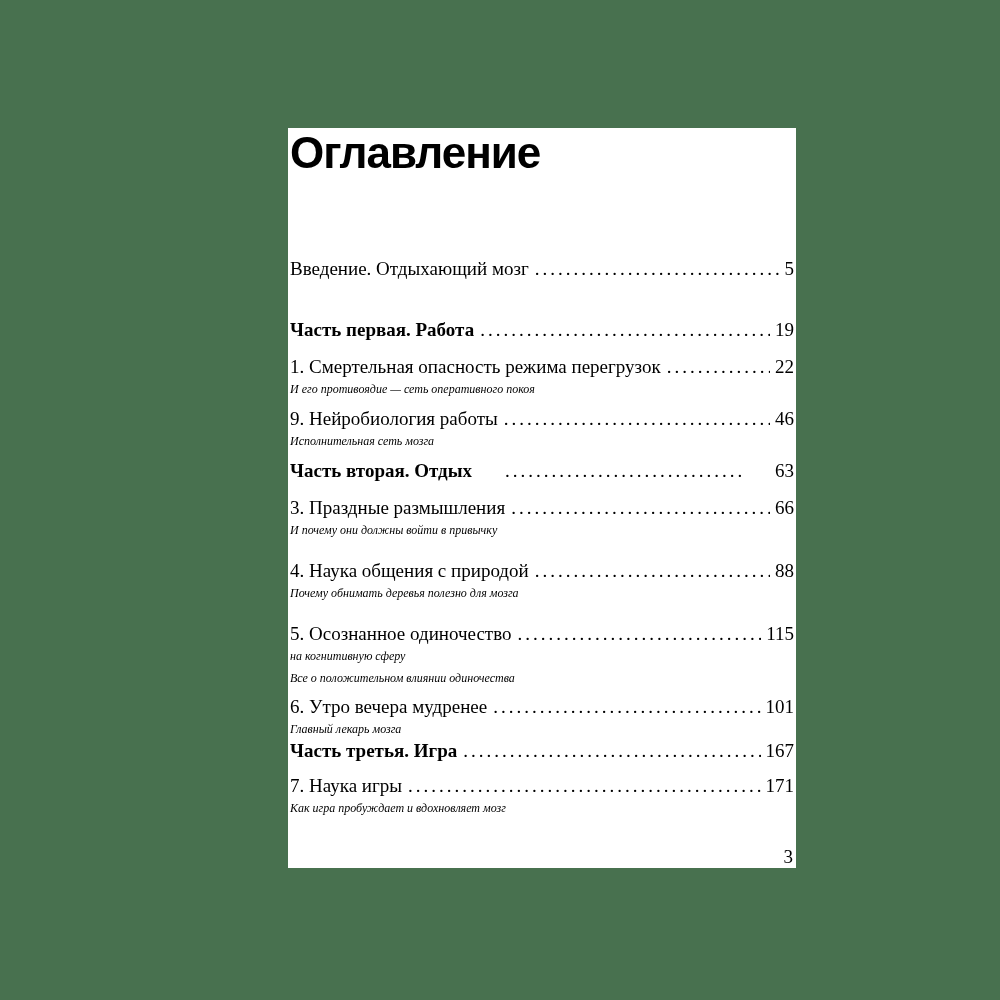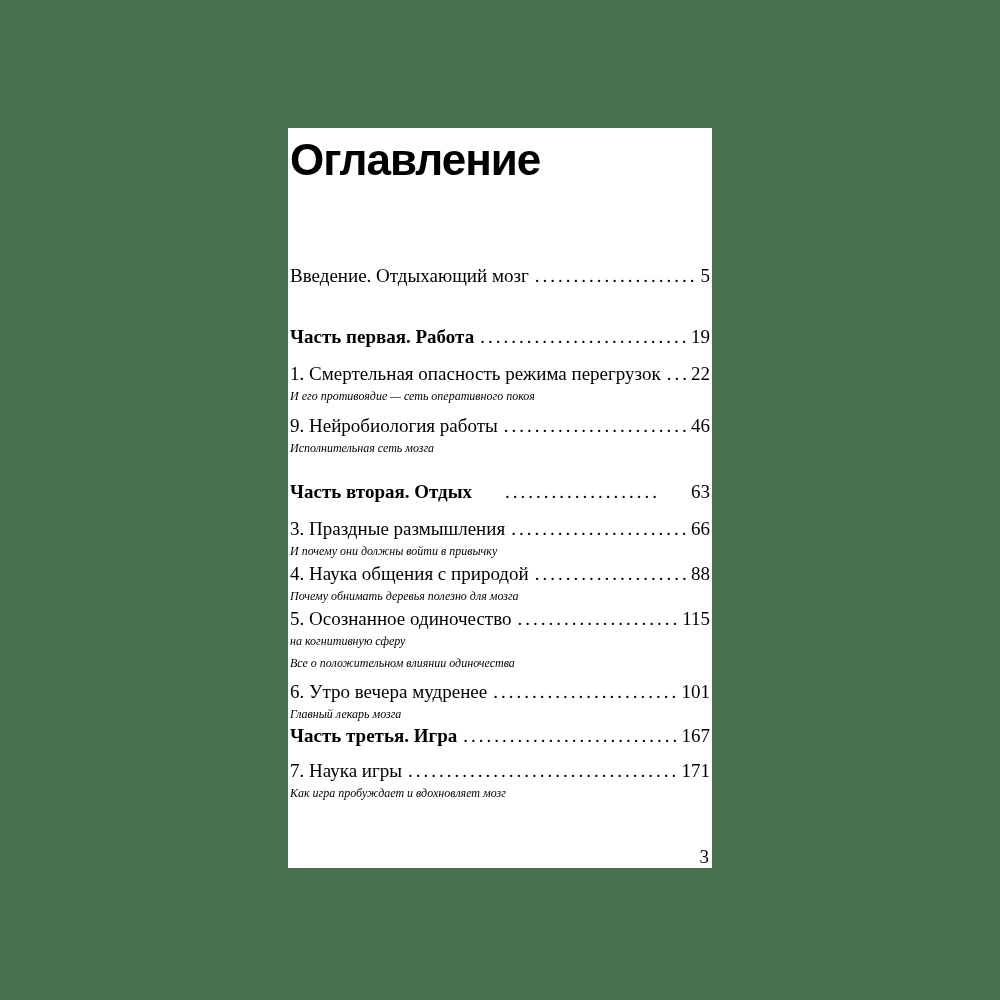--- a/index.html
+++ b/index.html
@@ -11,25 +11,25 @@
     width: 1000px;
     height: 1000px;
     background: #48714F;
     overflow: hidden;
     font-family: "Liberation Serif", serif;
   }
   .book-page {
     position: absolute;
     left: 288px;
     top: 128px;
-    width: 424px;
+    width: 508px;
     height: 740px;
     background: #ffffff;
     box-sizing: border-box;
-    padding: 9px 2px 0 2px;
+    padding: 2px 2px 0 2px;
     color: #000000;
   }
   .page-title {
     margin: 0;
     font-family: "Liberation Sans", sans-serif;
     font-weight: 700;
     font-size: 44px;
     line-height: 46px;
     letter-spacing: -1px;
     color: #000000;
@@ -71,24 +71,24 @@
     position: absolute;
     right: 3px;
     bottom: 1px;
     font-size: 19px;
     line-height: 20px;
   }
   
   .mt-intro { margin-top: 82px; }
   .mt-27 { margin-top: 39px; }
   .mt-25 { }
-  .mt-22 { margin-top: 22px; gap: 27px; }
+  .mt-22 { margin-top: 8px; gap: 27px; }
   .mt-15 { margin-top: 15px; }
   .mt-13 { margin-top: 13px; }
-  .mt-9  { margin-top: 1px; }
+  .mt-9  { margin-top: 19px; }
   .mt-8  { margin-top: 8px; }
   .mt-7  { margin-top: 7px; }
 </style>
 </head>
 <body>
 
 <div class="canvas">
   <div class="book-page">
 
     <h1 class="page-title">Оглавление</h1>

